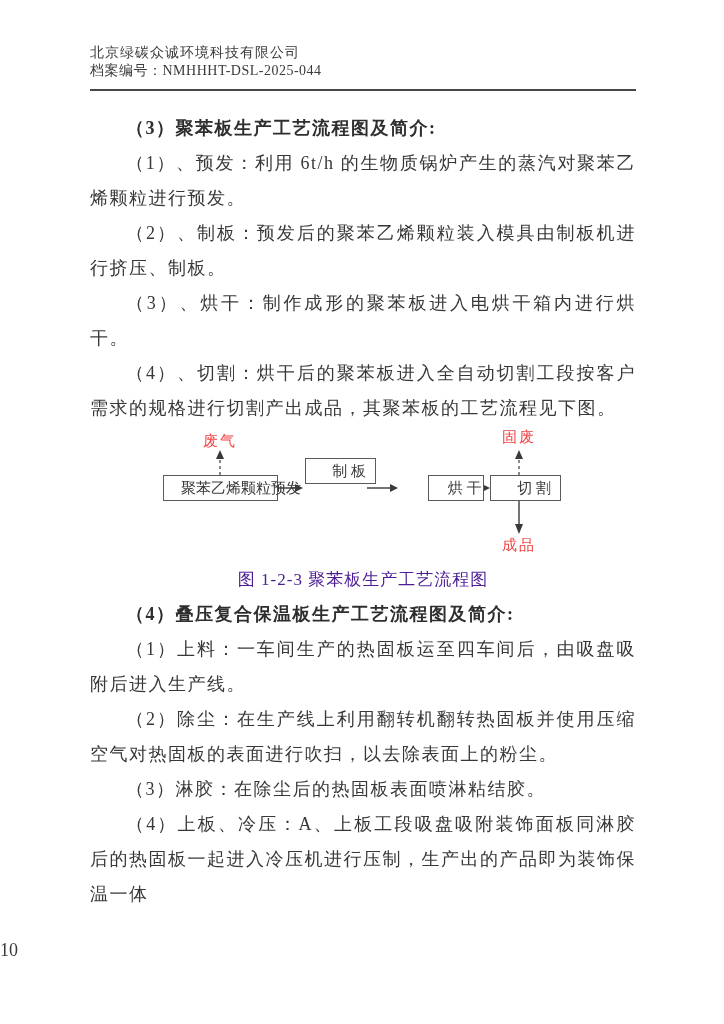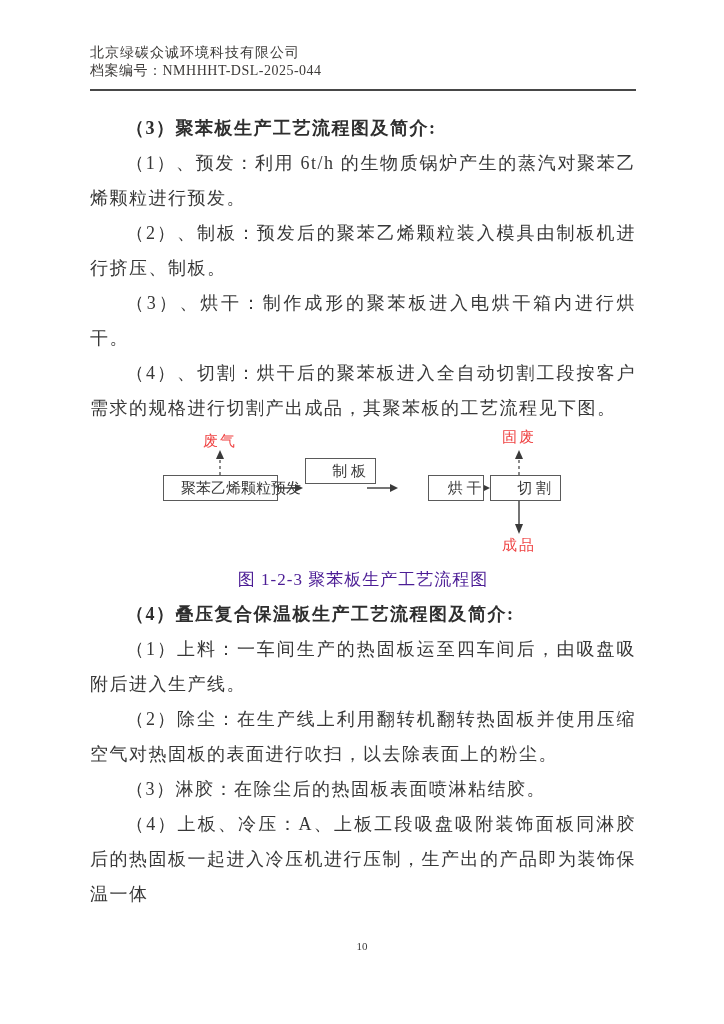--- a/index.html
+++ b/index.html
@@ -75,22 +75,22 @@
     line-height: 35px;
     margin-top: 6px;
     letter-spacing: 1px;
     color: #4c1d95;
   }
   .page-number {
     position: absolute;
     left: 0;
     right: 0;
     top: 940px;
-    text-align: center;
-    font-size: 11px;
+    text-align: left;
+    font-size: 18px;
     color: #3a3a3a;
   }
 </style>
 </head>
 <body>
 
 <div class="page">
   <div class="content">
 
     <div class="doc-header">

